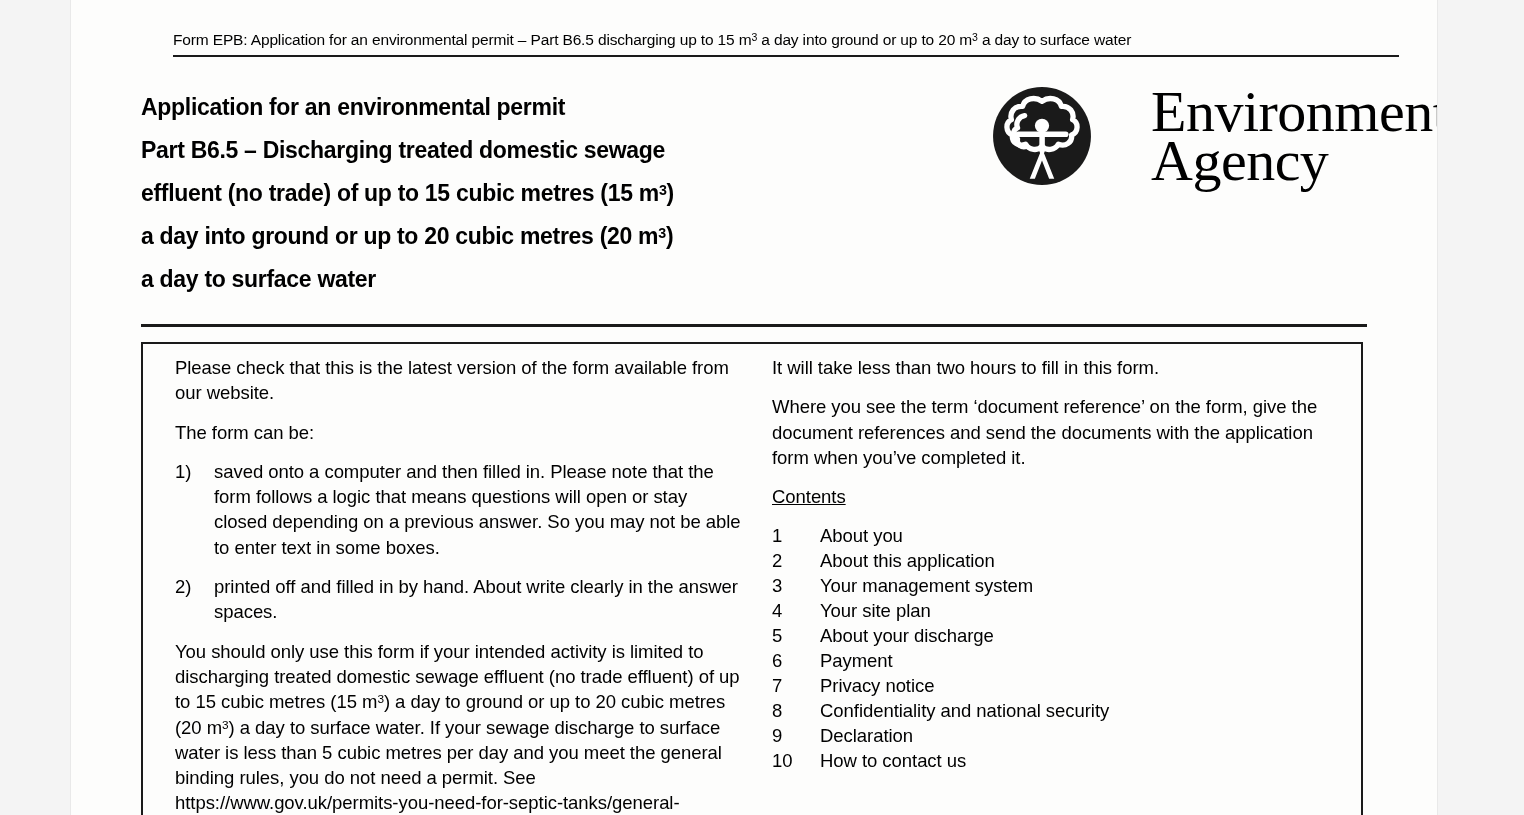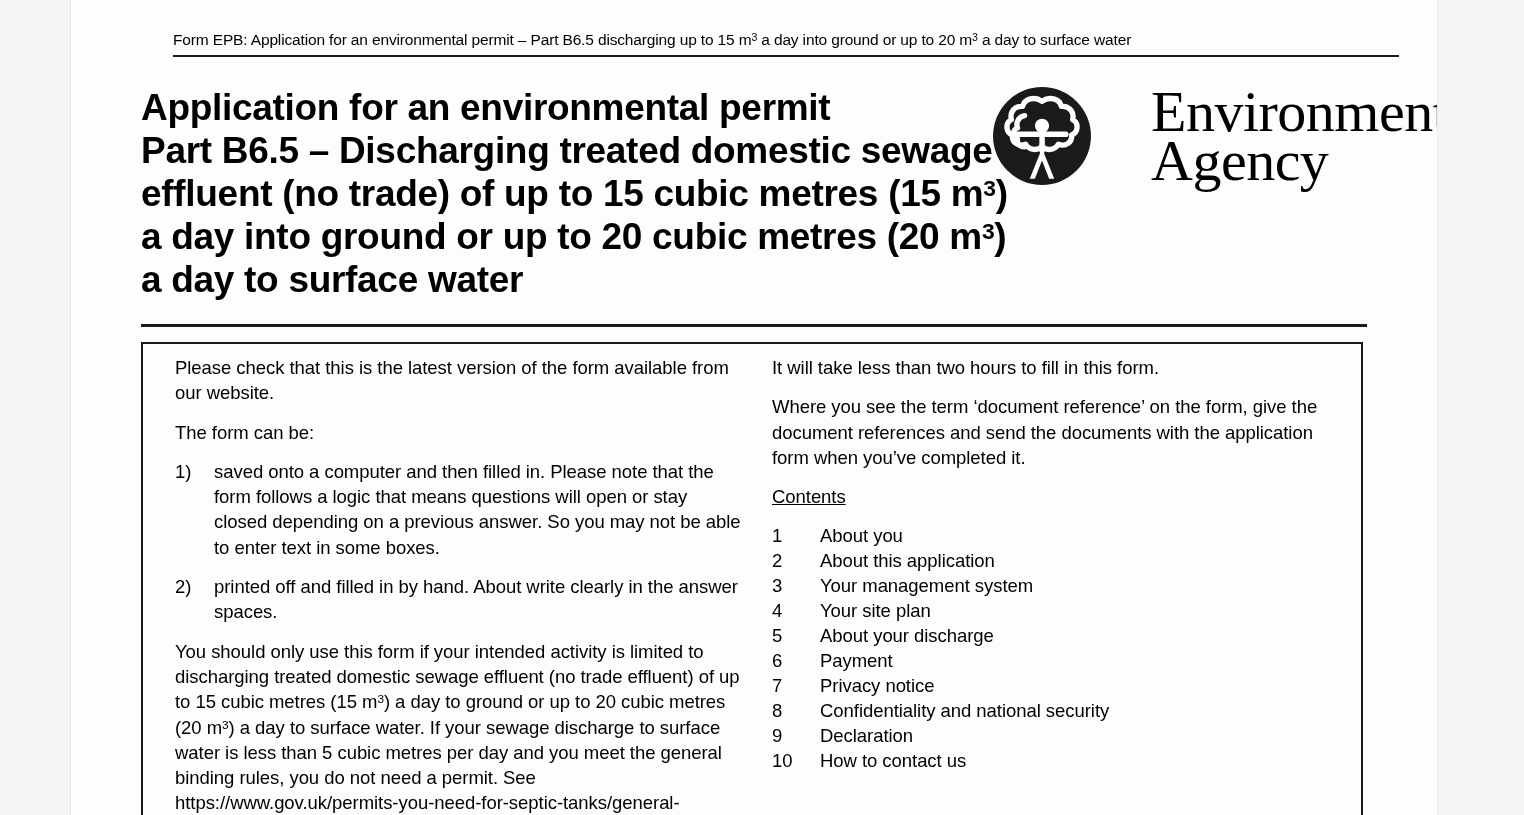--- a/index.html
+++ b/index.html
@@ -54,21 +54,21 @@
   }
 
   
   .titleblock {
     position: absolute;
     left: 70px;
     top: 86px;
     width: 790px;
   }
   .titleblock .tline {
-    font-size: 37px;
+    font-size: 23px;
     font-weight: 700;
     line-height: 43px;
     letter-spacing: -0.3px;
     white-space: nowrap;
   }
   .titleblock .tline sup {
     font-size: 0.62em;
     vertical-align: 0.45em;
     line-height: 0;
   }

